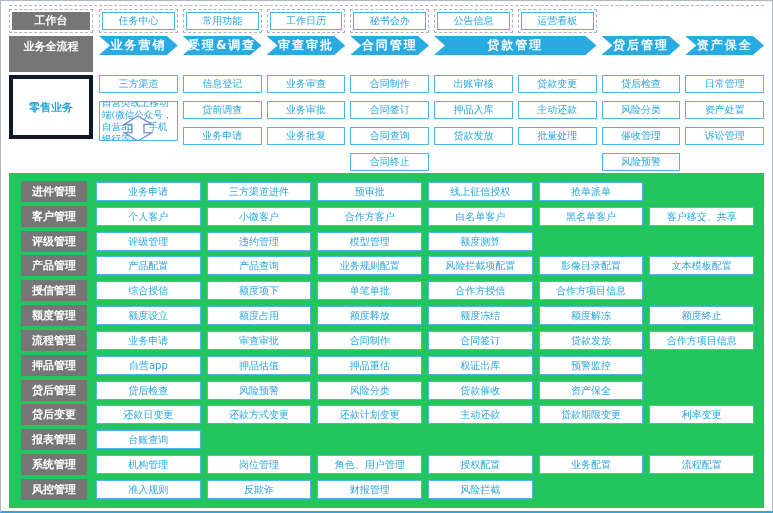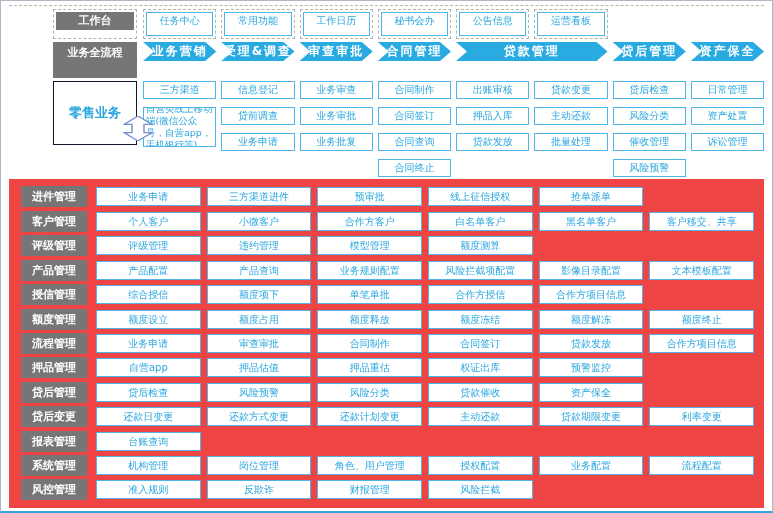--- a/index.html
+++ b/index.html
@@ -13,60 +13,60 @@
     padding:4px 8px 3px 8px;
     display:flex; flex-direction:column; overflow:hidden;
   }
 
   
   .top-panel {
     position:relative; border-top:1px dashed #b3b3b3;
     padding-top:3px; display:flex; flex-direction:column; gap:3px;
   }
   .tp-row { display:flex; gap:6px; align-items:stretch; }
-  .tp-left { width:84px; flex:none; display:flex; flex-direction:column;margin-left:44px; }
+  .tp-left { width:84px; flex:none; display:flex; flex-direction:column; }
   .tp-grid { flex:1; display:grid; grid-template-columns:repeat(8,1fr); gap:5px; }
 
   .glabel {
     background:#767676; color:#fff; font-weight:bold; font-size:11px;
     text-align:center; height:36px; line-height:21px; white-space:nowrap;
   }
   .dash-cell { border:1px dashed #b3b3b3; padding:2px; }
   .dash-cell .glabel { height:18px; line-height:18px; }
 
   .fn-box {
     background:#fff; border:1px solid #4fb4e8; color:#2aa6df;
     font-size:10px; text-align:center; height:18px; line-height:16px;
     white-space:nowrap; overflow:hidden;
   }
-  .dash-cell .fn-box { height:24px; }
+  .dash-cell .fn-box { height:18px; }
 
   .chev {
     background:#29abe2; color:#fff; font-weight:bold; font-size:12px;
     letter-spacing:2px; text-align:center; height:19px; line-height:19px;
     clip-path:polygon(0 0, calc(100% - 11px) 0, 100% 50%, calc(100% - 11px) 100%, 0 100%, 11px 50%);
     white-space:nowrap; overflow:hidden;
   }
   .span2 { grid-column:span 2; }
 
   .retail-box {
-    border:1px solid #0f172a; color:#2aa6df; background:#fff;
-    font-size:13px; font-weight:bold; height:64px;
+    border:4px solid #0f172a; color:#2aa6df; background:#fff;
+    font-size:11px; font-weight:bold; height:64px;
     display:flex; align-items:center; justify-content:center;
   }
   .rcol { display:flex; flex-direction:column; gap:8px; }
   .fn-box.tall {
     height:40px; white-space:normal; line-height:1.28; font-size:9.5px;
     padding:1px 2px; display:flex; align-items:center; justify-content:center;
     text-align:left;
   }
 
   
   .bottom-panel {
-    flex:1; margin-top:2px; background:#ef4444;
+    flex:1; margin-top:2px; background:#22c55e;
     padding:4px 10px 4px 12px;
     display:flex; flex-direction:column; justify-content:space-evenly;
   }
   .mod-row { display:flex; align-items:center; gap:9px; }
   .mod-row .glabel { width:66px; flex:none; height:21px; line-height:21px; font-size:11px; }
   .mod-items { flex:1; display:grid; grid-template-columns:repeat(6,1fr); gap:6px; }
   .mod-items .fn-box { height:19px; line-height:17px; }
 
   
   .connector { position:absolute; left:122px; top:115px; width:30px; height:25px; z-index:10; }

